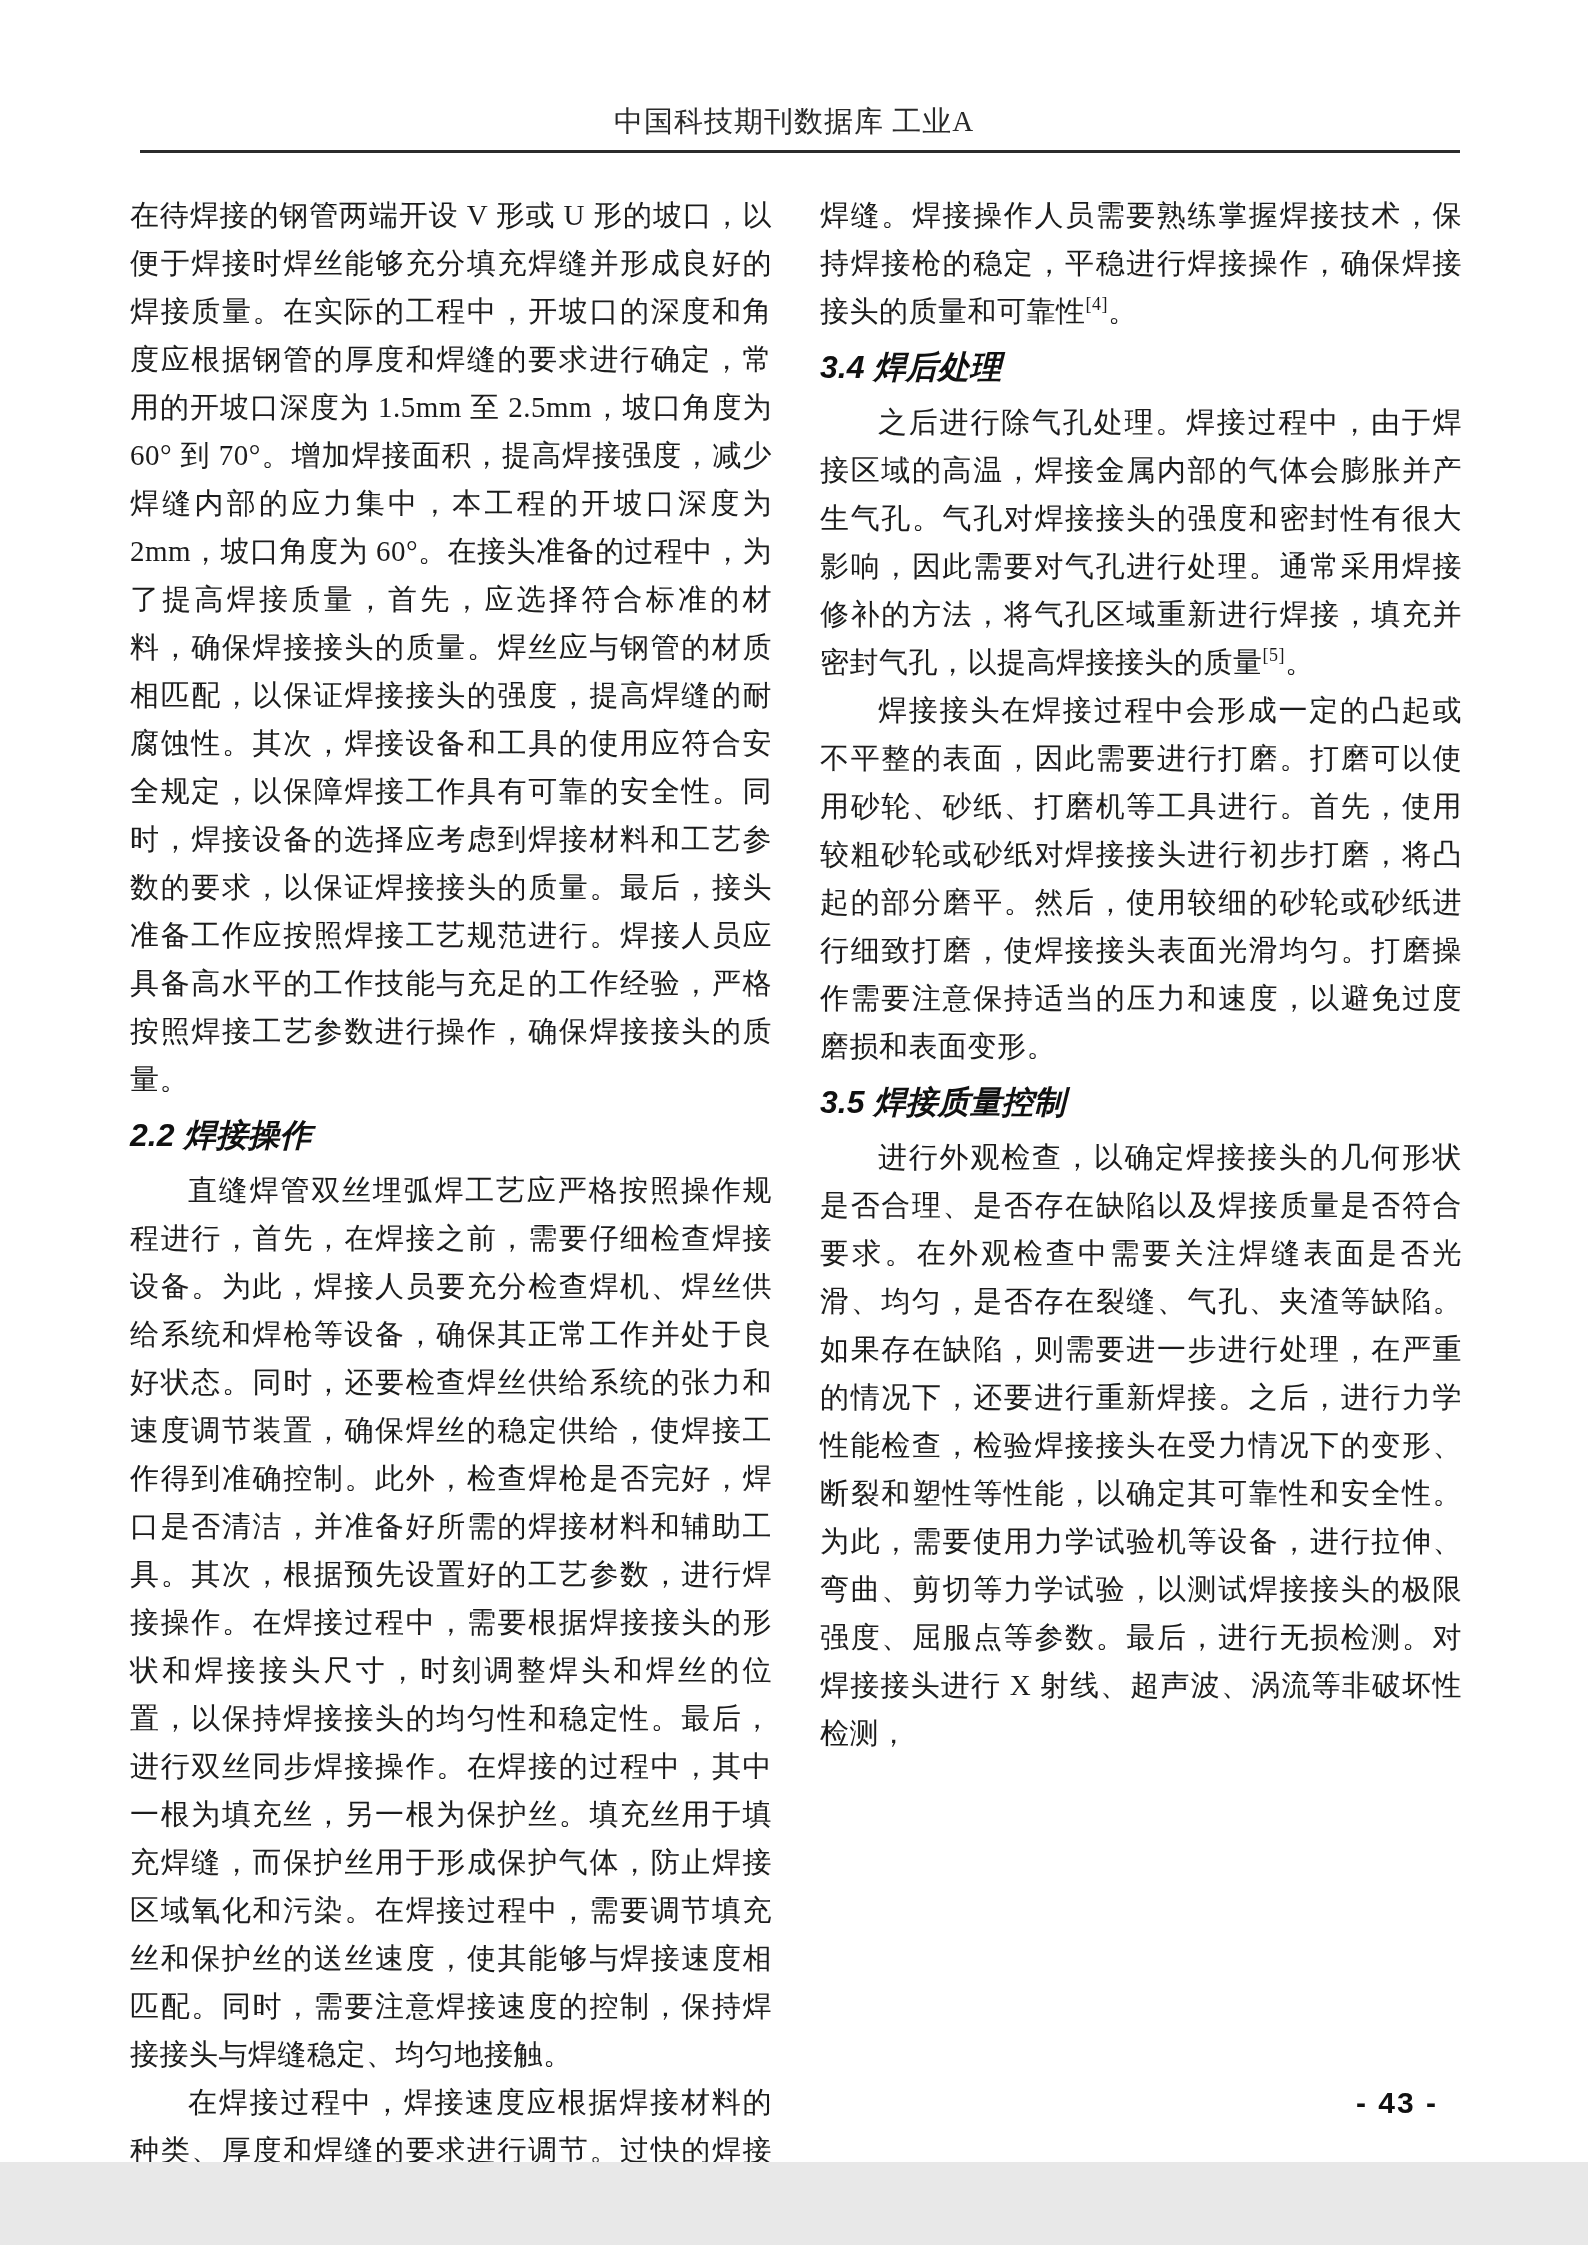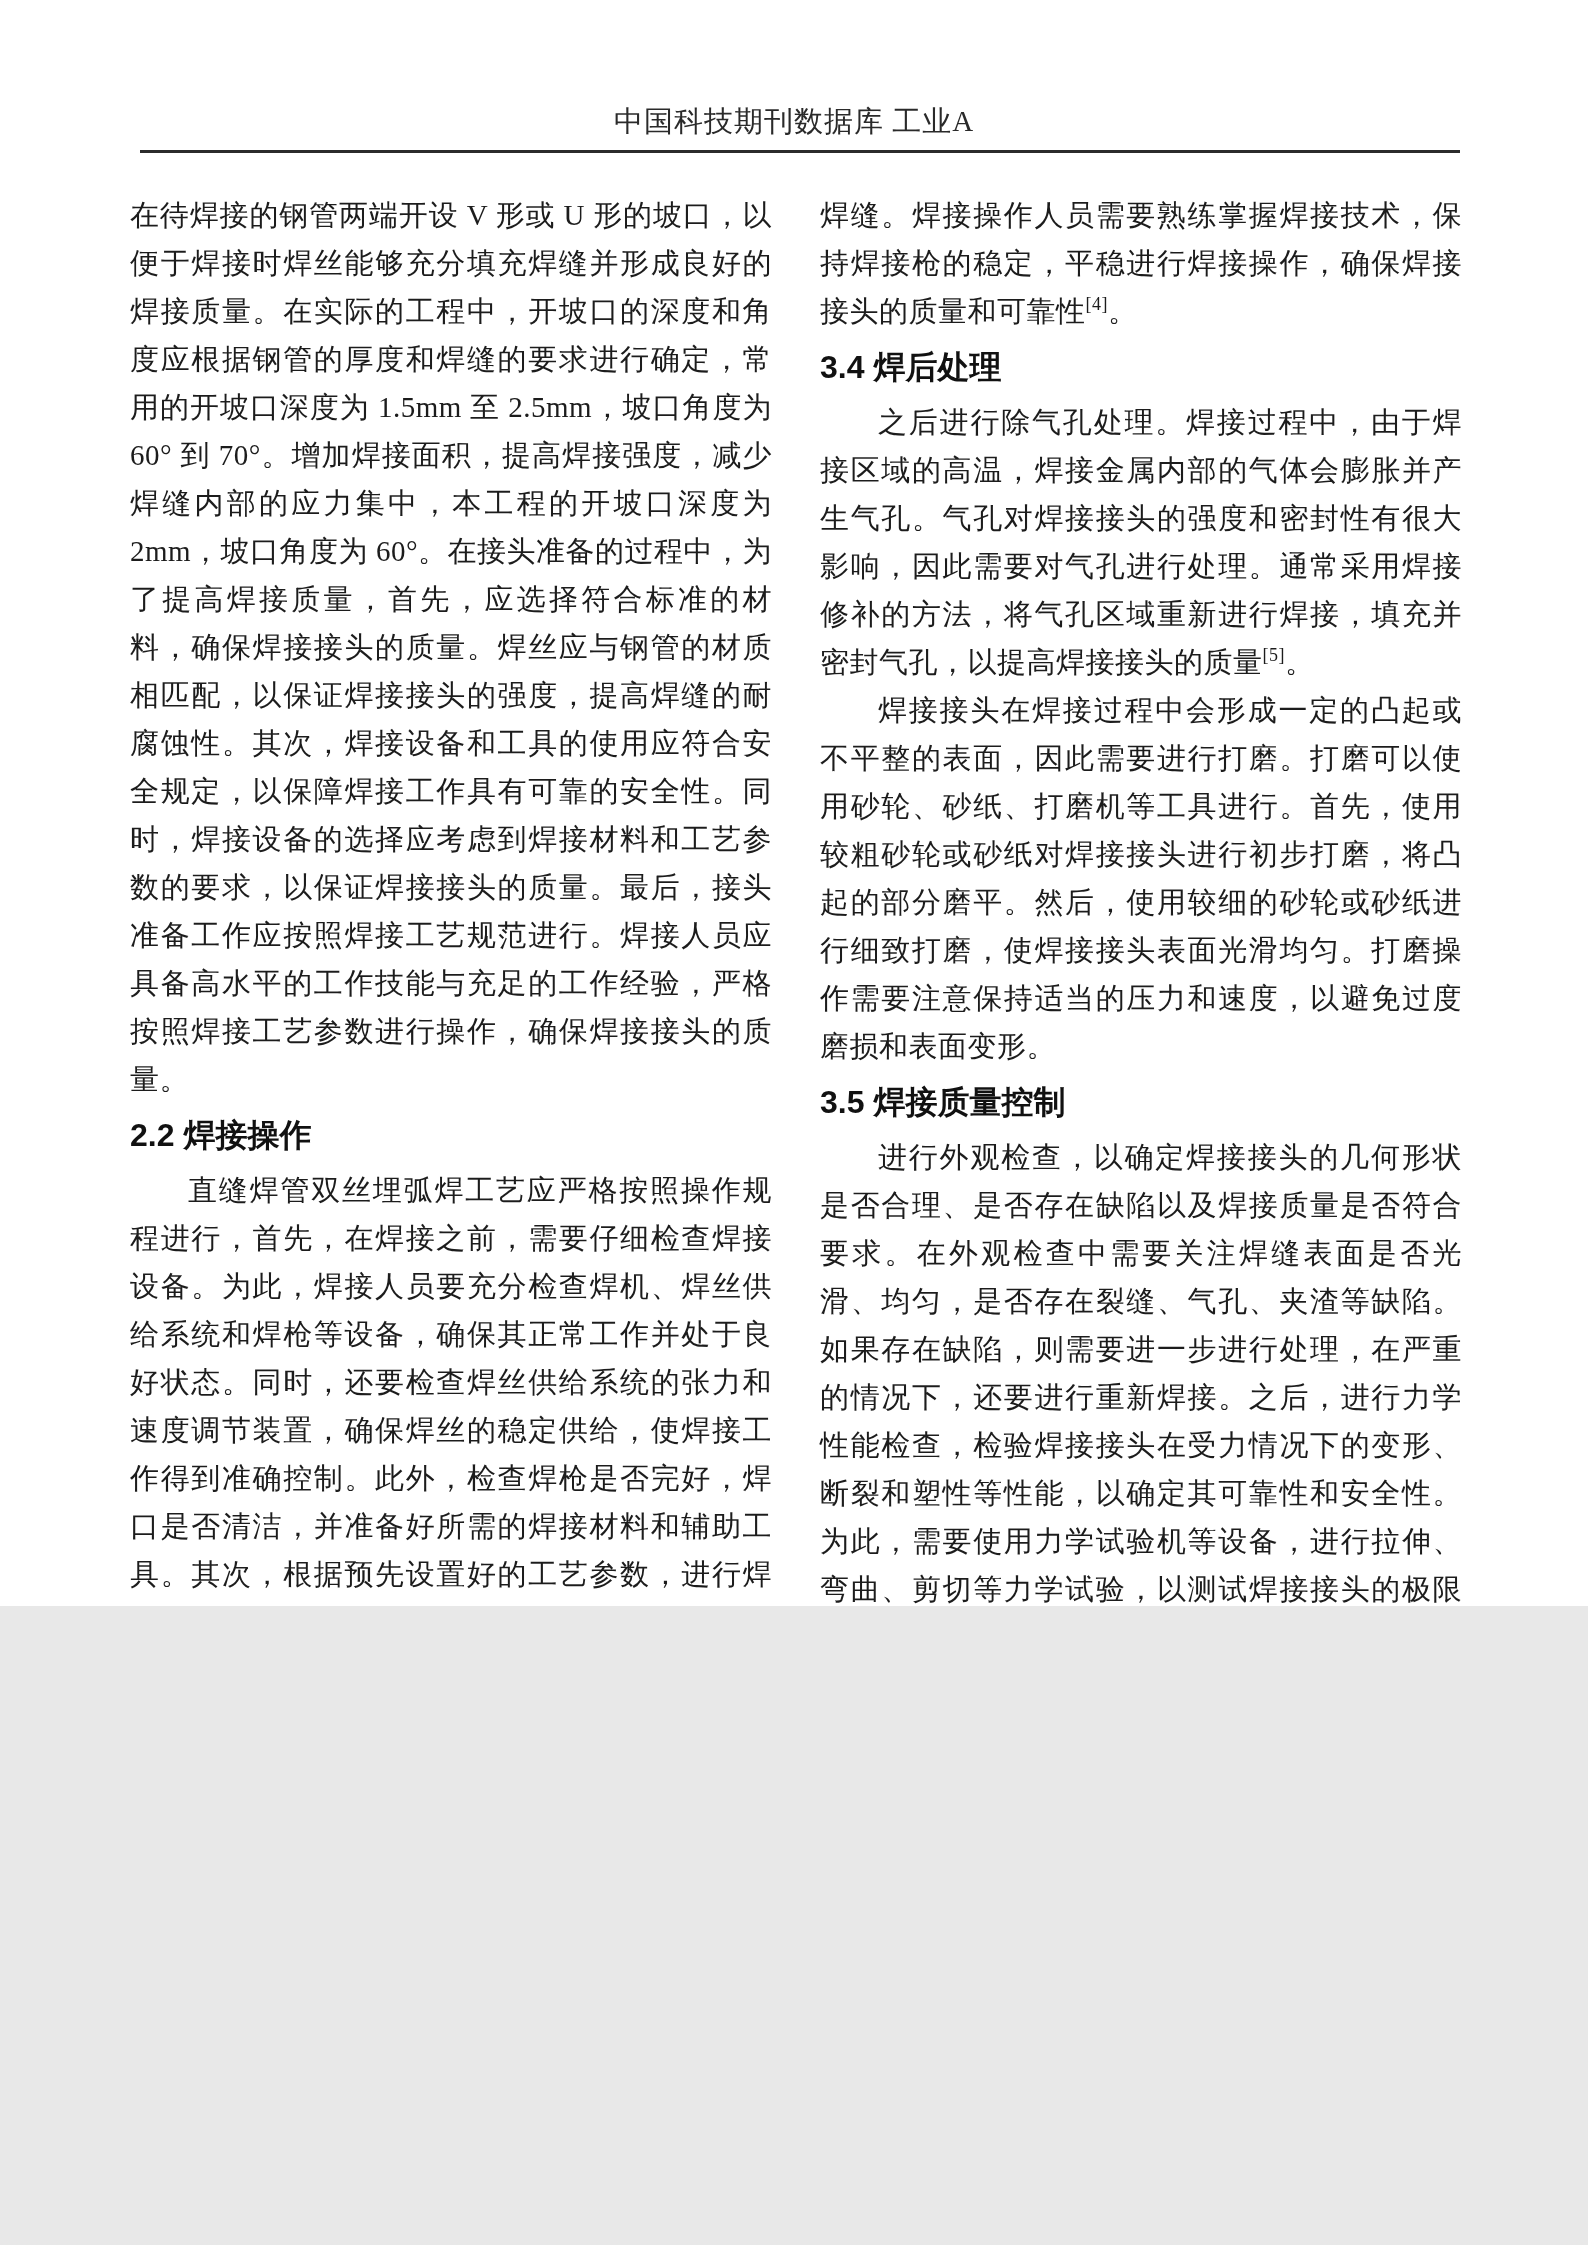--- a/index.html
+++ b/index.html
@@ -1,20 +1,20 @@
 <!DOCTYPE html>
 <html><head>
 <meta charset="utf-8">
 <style>
   * { margin: 0; padding: 0; box-sizing: border-box; }
   html, body { background: #e8e8e8; }
   .page {
     position: relative;
     width: 1588px;
-    height: 1606px;
+    height: 2162px;
     margin: 0 auto;
     background: #ffffff;
     color: #1c1c1c;
     font-family: "Liberation Serif", "DejaVu Serif", serif;
     overflow: hidden;
   }
   .header {
     padding-top: 106px;
     text-align: center;
   }
@@ -46,20 +46,21 @@
     letter-spacing: 0.5px;
   }
   .col p.indent { text-indent: 2em; }
   .col h2 {
     font-family: "Liberation Sans", "DejaVu Sans", sans-serif;
     font-size: 32px;
     font-weight: bold;
     line-height: 54px;
     margin: 5px 0 4px 0;
     color: #111;
+    font-style: italic;
   }
   sup.ref {
     font-size: 18px;
     line-height: 0;
     vertical-align: super;
   }
   .page-number {
     position: absolute;
     top: 2086px;
     right: 150px;

